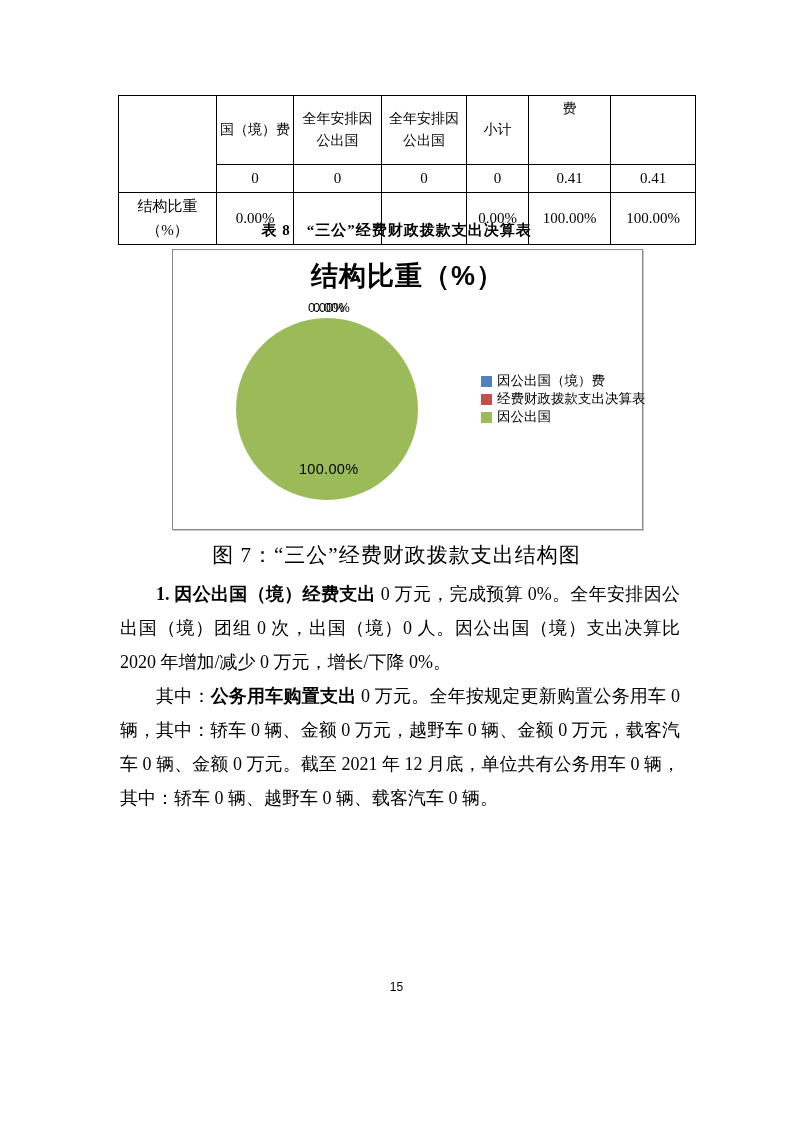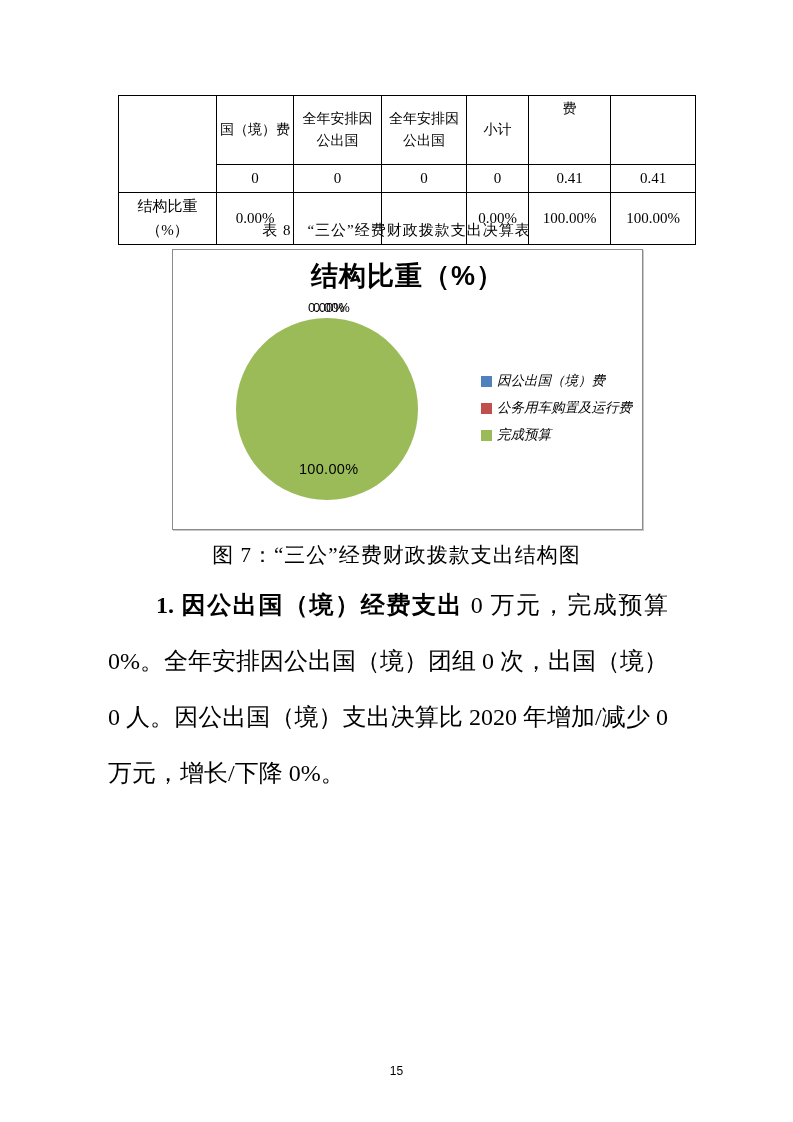--- a/index.html
+++ b/index.html
@@ -17,21 +17,21 @@
   .doc-table td{
     border:1px solid #000;text-align:center;vertical-align:middle;
     padding:2px 3px;overflow:hidden;
   }
   .doc-table td.top-align{vertical-align:top;}
   .doc-table tr.hdr-row td{height:64px;}
   .doc-table tr.val-row td{height:21px;font-size:15px;}
   .doc-table tr.ratio-row td{height:22px;font-size:15px;}
   .table-caption{
     position:absolute;left:0;top:221px;width:793px;text-align:center;
-    font-size:15px;letter-spacing:1px;
+    font-size:15px;letter-spacing:1px;font-weight:bold;
   }
   
   .chart-frame{
     position:absolute;left:172px;top:249px;width:469px;height:279px;
     background:#fff;border:1px solid #8a8a8a;box-shadow:1px 1px 0 #c9c9c9;
     font-family:"Liberation Sans","DejaVu Sans",sans-serif;
   }
   .chart-title{
     position:absolute;left:0;top:8px;width:100%;text-align:center;
     font-size:27px;font-weight:bold;letter-spacing:1px;
@@ -41,39 +41,38 @@
     border-radius:50%;
   }
   .zero-labels{position:absolute;left:135px;top:50px;width:80px;height:16px;font-size:13px;}
   .zero-labels span{position:absolute;top:0;white-space:nowrap;}
   .zero-labels span:nth-child(1){left:0;}
   .zero-labels span:nth-child(2){left:5px;}
   .pie-main-label{
     position:absolute;left:126px;top:211px;font-size:14.5px;letter-spacing:.3px;
   }
   .legend{
-    position:absolute;left:308px;top:122px;display:flex;flex-direction:column;gap:9px;
+    position:absolute;left:308px;top:122px;display:flex;flex-direction:column;gap:0;
     font-size:13.5px;
-    font-style:italic;
   }
   .legend-item{display:flex;align-items:center;gap:5px;white-space:nowrap;}
   .swatch{width:11px;height:11px;flex:0 0 11px;display:inline-block;}
   
   .fig-caption{
     position:absolute;left:0;top:541px;width:793px;text-align:center;
     font-size:21px;letter-spacing:1px;
   }
   .body-text{
-    position:absolute;left:108px;top:577px;width:560px;
-    font-size:24px;line-height:56px;text-align:justify;
+    position:absolute;left:120px;top:577px;width:560px;
+    font-size:18px;line-height:34px;text-align:justify;
   }
   .body-text p{margin:0;text-indent:2em;}
   .body-text b{font-weight:bold;}
   .page-number{
-    position:absolute;left:0;top:1064px;width:793px;text-align:center;
+    position:absolute;left:0;top:980px;width:793px;text-align:center;
     font-size:12px;font-family:"Liberation Sans","DejaVu Sans",sans-serif;
   }
 </style>
 </head>
 <body>
 
 <table class="doc-table">
   <colgroup>
     <col style="width:98px">
       <col style="width:77px">
@@ -127,28 +126,29 @@
 
   <div class="pie-main-label">100.00%</div>
 
   <div class="legend">
     <div class="legend-item">
       <span class="swatch" style="background-color: rgb(79, 129, 189);"></span>
       <span>因公出国（境）费</span>
     </div>
     <div class="legend-item">
       <span class="swatch" style="background-color: rgb(192, 80, 77);"></span>
-      <span>公务用车购置及运行费</span>
+      <span>经费财政拨款支出决算表</span>
     </div>
     <div class="legend-item">
       <span class="swatch" style="background-color: rgb(155, 187, 89);"></span>
-      <span>完成预算</span>
+      <span>因公出国</span>
     </div>
   </div>
 </div>
 
 <div class="fig-caption">图 7：“三公”经费财政拨款支出结构图</div>
 
 <div class="body-text">
   <p><b>1. 因公出国（境）经费支出</b><span> 0 万元，完成预算 0%。全年安排因公出国（境）团组 0 次，出国（境）0 人。因公出国（境）支出决算比 2020 年增加/减少 0 万元，增长/下降 0%。</span></p>
+  <p><span>其中：</span><b>公务用车购置支出</b><span> 0 万元。全年按规定更新购置公务用车 0 辆，其中：轿车 0 辆、金额 0 万元，越野车 0 辆、金额 0 万元，载客汽车 0 辆、金额 0 万元。截至 2021 年 12 月底，单位共有公务用车 0 辆，其中：轿车 0 辆、越野车 0 辆、载客汽车 0 辆。</span></p>
 </div>
 
 <div class="page-number">15</div>
 
 </body></html>

